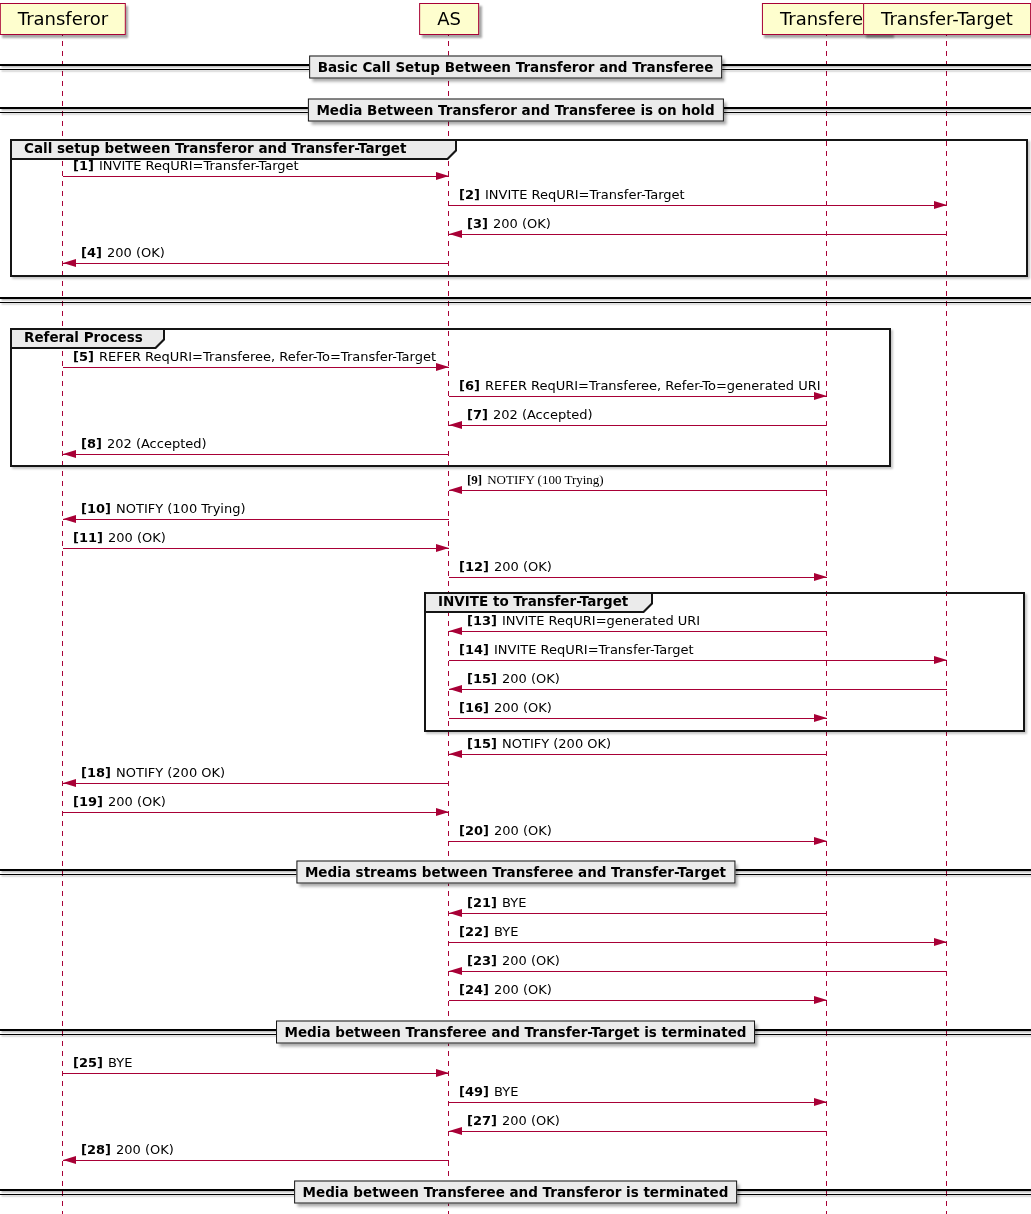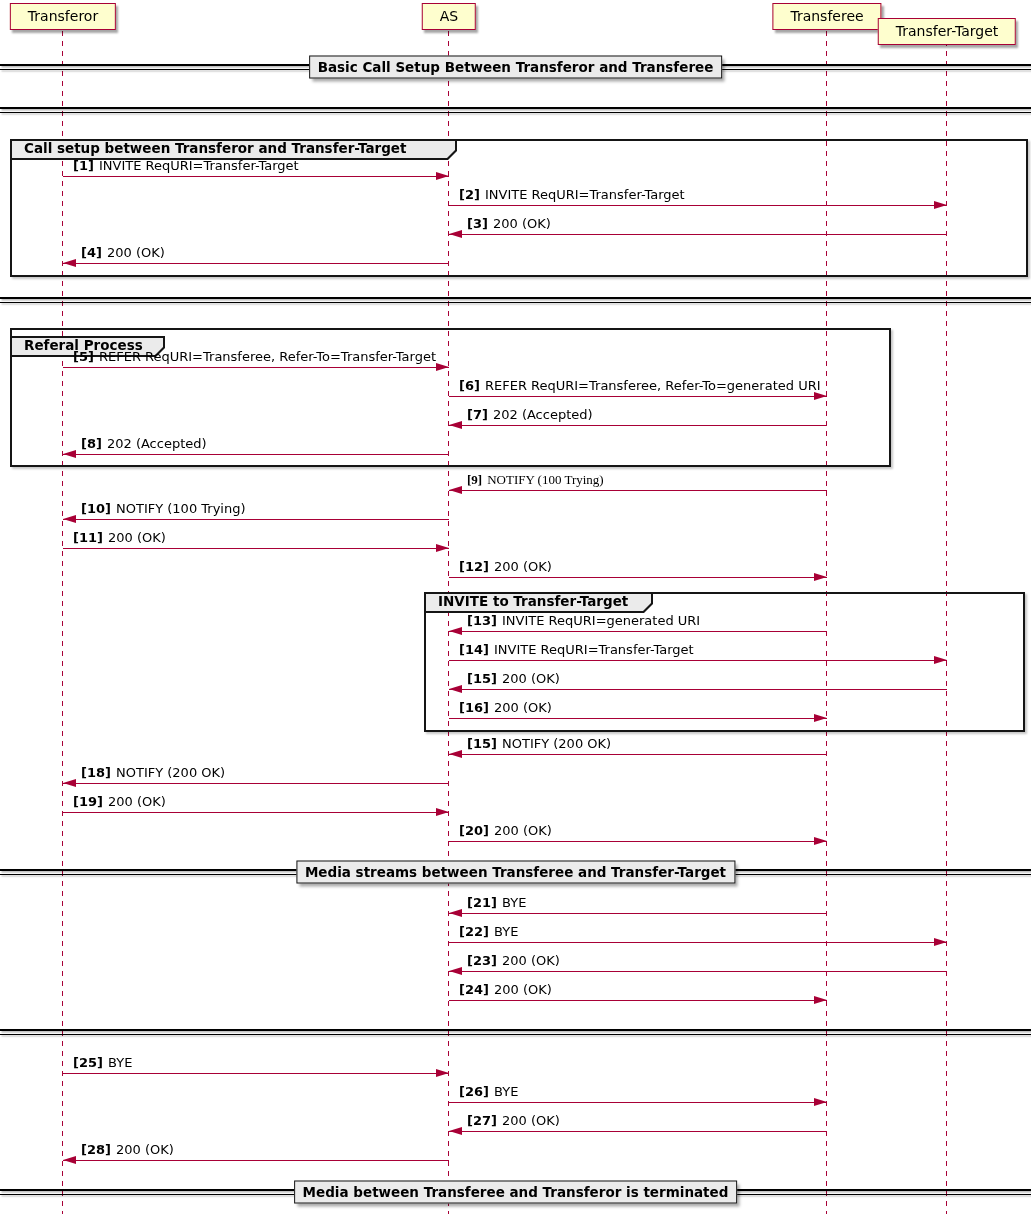--- a/index.html
+++ b/index.html
@@ -8,21 +8,21 @@
     font-family:"DejaVu Sans","Liberation Sans",sans-serif;
     color:#000; background:#fff;
   }
   .lifeline {
     position:absolute; bottom:0; width:1.4px;
     background:repeating-linear-gradient(to bottom, var(--accent) 0 5px, transparent 5px 10px);
   }
   .pbox {
     position:absolute; top:3px; transform:translateX(-50%);
     background:var(--pfill); border:1.7px solid var(--accent);
-    padding:4px 17px 5px; font-size:14px; white-space:nowrap;
+    padding:4px 17px 5px; font-size:18px; white-space:nowrap;
     box-shadow:2.5px 2.5px 2px rgba(0,0,0,.35); z-index:9;
   }
   .gframe {
     position:absolute; border:2px solid var(--frame);
     box-shadow:2px 2px 2px rgba(0,0,0,.22); z-index:2;
   }
   .gtab {
     position:absolute; left:-2px; top:-2px; height:21px; background:var(--frame);
     clip-path:polygon(0 0,100% 0,100% calc(100% - 9px),calc(100% - 9px) 100%,0 100%);
   }
@@ -62,51 +62,53 @@
 <body>
 
 <div id="diagram" style="width: 1031px; height: 1214px; background: rgb(255, 255, 255); color: rgb(0, 0, 0);">
     <div class="lifeline" style="left: 62px; top: 31px;"></div>
     <div class="pbox" style="left: 63px;">Transferor</div>
     <div class="lifeline" style="left: 448px; top: 31px;"></div>
     <div class="pbox" style="left: 449px;">AS</div>
     <div class="lifeline" style="left: 826px; top: 31px;"></div>
     <div class="pbox" style="left: 827px;">Transferee</div>
     <div class="lifeline" style="left: 946px; top: 31px;"></div>
-    <div class="pbox" style="left: 947px; margin-top: 15px;">Transfer-Target</div>
+    <div class="pbox" style="left: 947px;">Transfer-Target</div>
     <div class="gframe" style="left: 10px; top: 139px; width: 1014px; height: 134px;">
       <div class="gtab" style="width: 422px; padding-left: 25px;">
         <div class="gtab-in"></div>
         <div class="gtab-label">Call setup between Transferor and Transfer-Target</div>
       </div>
     </div>
     <div class="gframe" style="left: 10px; top: 328px; width: 877px; height: 135px;">
-      <div class="gtab" style="width: 155px; margin-top: 8px;">
+      <div class="gtab" style="width: 155px;">
         <div class="gtab-in"></div>
         <div class="gtab-label">Referal Process</div>
       </div>
     </div>
     <div class="gframe" style="left: 424px; top: 592px; width: 597px; height: 136px;">
       <div class="gtab" style="width: 229px;">
         <div class="gtab-in"></div>
         <div class="gtab-label">INVITE to Transfer-Target</div>
       </div>
     </div>
     <div class="dline" style="top: 64px;"></div>
     <div class="dline" style="top: 68.5px;"></div>
     <div class="dlabel" style="left: 515.5px; top: 67px;">Basic Call Setup Between Transferor and Transferee</div>
     <div class="dline" style="top: 107px;"></div>
     <div class="dline" style="top: 111.5px;"></div>
+    <div class="dlabel" style="left: 515.5px; top: 110px;">Media Between Transferor and Transferee is on hold</div>
     <div class="dline" style="top: 297px;"></div>
     <div class="dline" style="top: 301.5px;"></div>
     <div class="dline" style="top: 869px;"></div>
     <div class="dline" style="top: 873.5px;"></div>
     <div class="dlabel" style="left: 515.5px; top: 872px;">Media streams between Transferee and Transfer-Target</div>
     <div class="dline" style="top: 1029px;"></div>
     <div class="dline" style="top: 1033.5px;"></div>
+    <div class="dlabel" style="left: 515.5px; top: 1032px;">Media between Transferee and Transfer-Target is terminated</div>
     <div class="dline" style="top: 1189px;"></div>
     <div class="dline" style="top: 1193.5px;"></div>
     <div class="dlabel" style="left: 515.5px; top: 1192px;">Media between Transferee and Transferor is terminated</div>
     <div class="mline" style="left: 63px; width: 386px; top: 176px;"></div>
     <div class="mhead-r" style="top: 172px; left: 436px;"></div>
     <div class="mlabel" style="left: 73px; top: 158px; text-align: right;"><span class="mnum">[1]</span><span>INVITE ReqURI=Transfer-Target</span></div>
     <div class="mline" style="left: 449px; width: 498px; top: 205px;"></div>
     <div class="mhead-r" style="top: 201px; left: 934px;"></div>
     <div class="mlabel" style="left: 459px; top: 187px;"><span class="mnum">[2]</span><span>INVITE ReqURI=Transfer-Target</span></div>
     <div class="mline" style="left: 449px; width: 498px; top: 234px;"></div>
@@ -173,20 +175,20 @@
     <div class="mhead-l" style="top: 967px; left: 449px;"></div>
     <div class="mlabel" style="left: 467px; top: 953px;"><span class="mnum">[23]</span><span>200 (OK)</span></div>
     <div class="mline" style="left: 449px; width: 378px; top: 1000px;"></div>
     <div class="mhead-r" style="top: 996px; left: 814px;"></div>
     <div class="mlabel" style="left: 459px; top: 982px;"><span class="mnum">[24]</span><span>200 (OK)</span></div>
     <div class="mline" style="left: 63px; width: 386px; top: 1073px;"></div>
     <div class="mhead-r" style="top: 1069px; left: 436px;"></div>
     <div class="mlabel" style="left: 73px; top: 1055px;"><span class="mnum">[25]</span><span>BYE</span></div>
     <div class="mline" style="left: 449px; width: 378px; top: 1102px;"></div>
     <div class="mhead-r" style="top: 1098px; left: 814px;"></div>
-    <div class="mlabel" style="left: 459px; top: 1084px;"><span class="mnum">[26]</span><span>BYE</span></div>
+    <div class="mlabel" style="left: 459px; top: 1084px;"><span class="mnum">[49]</span><span>BYE</span></div>
     <div class="mline" style="left: 449px; width: 378px; top: 1131px;"></div>
     <div class="mhead-l" style="top: 1127px; left: 449px;"></div>
     <div class="mlabel" style="left: 467px; top: 1113px;"><span class="mnum">[27]</span><span>200 (OK)</span></div>
     <div class="mline" style="left: 63px; width: 386px; top: 1160px;"></div>
     <div class="mhead-l" style="top: 1156px; left: 63px;"></div>
     <div class="mlabel" style="left: 81px; top: 1142px;"><span class="mnum">[28]</span><span>200 (OK)</span></div>
   </div>
 
 </body></html>

